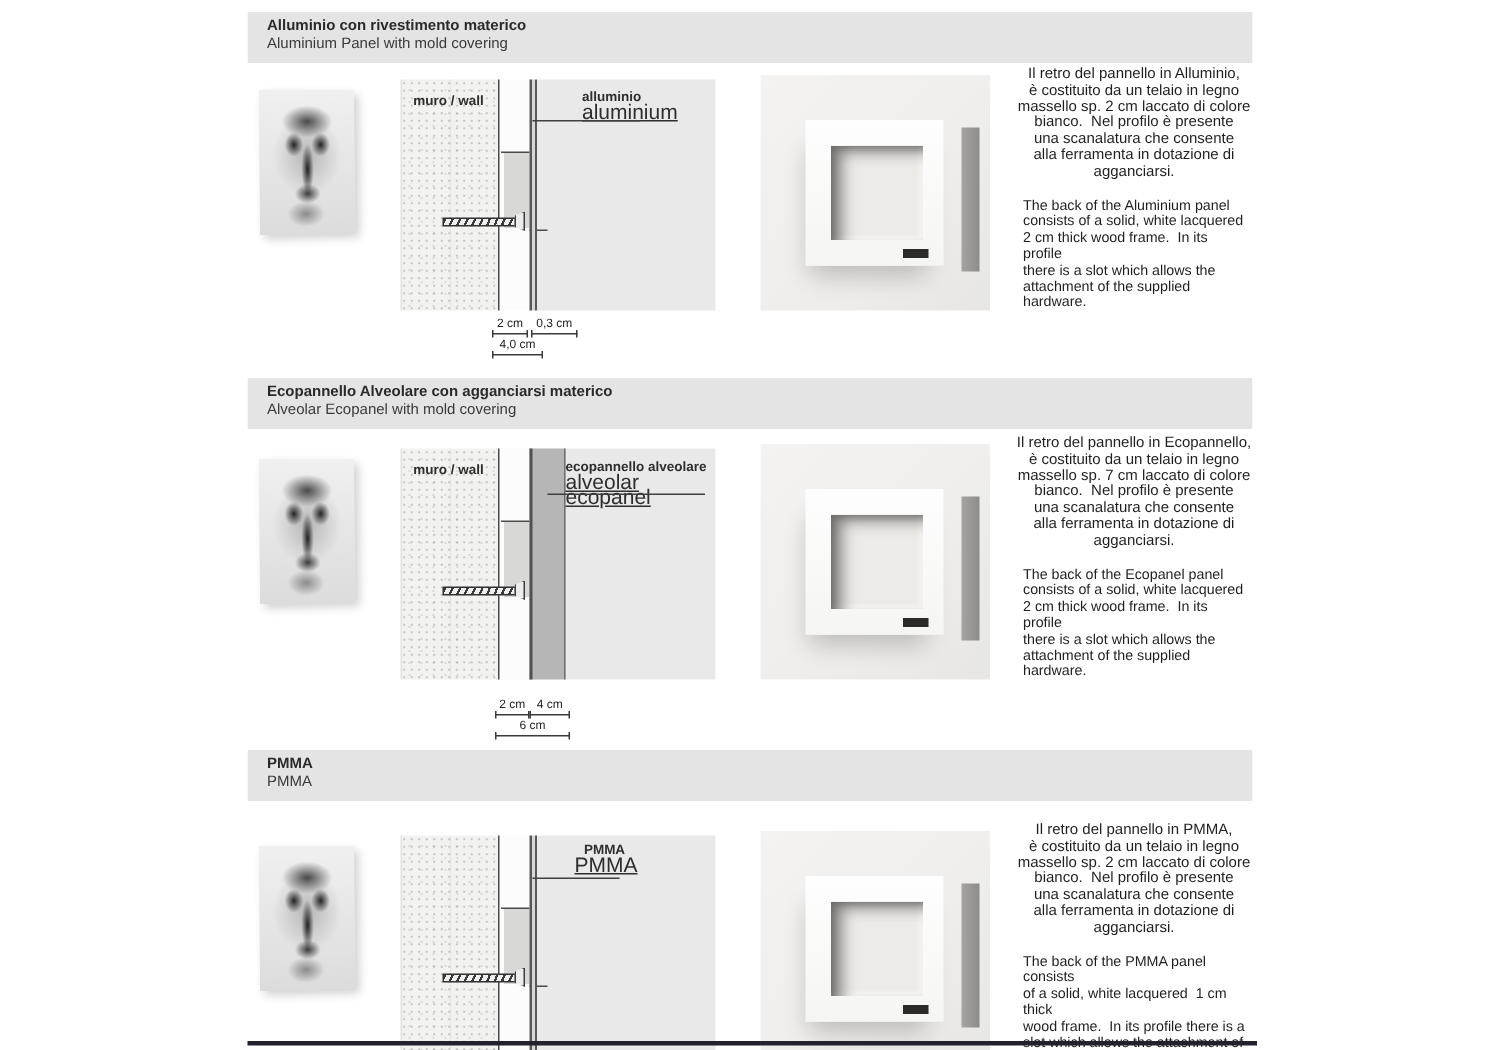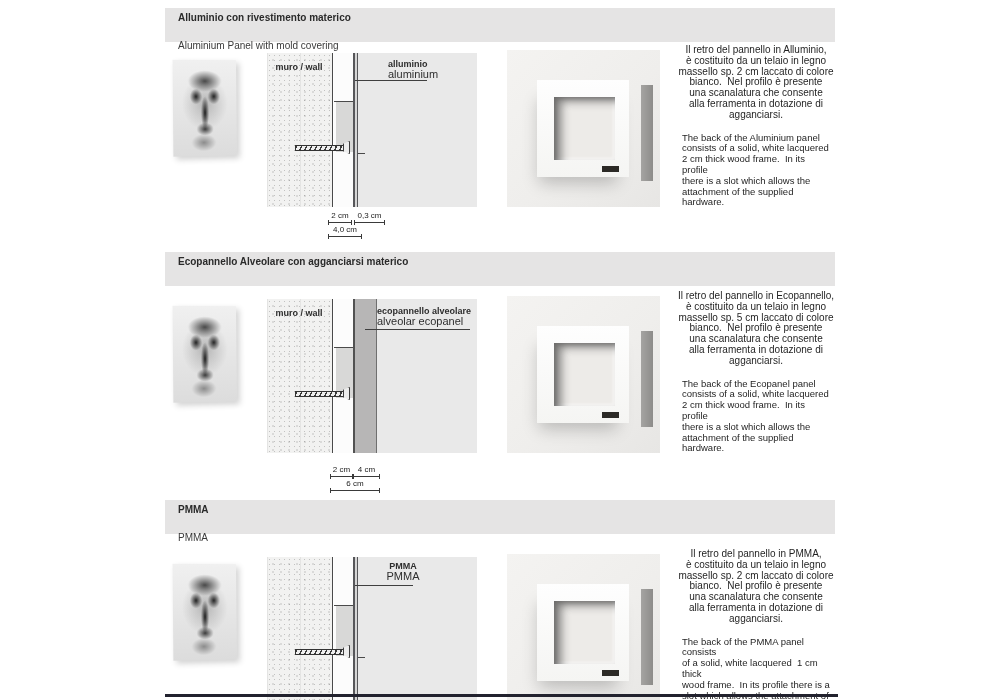--- a/index.html
+++ b/index.html
@@ -6,21 +6,21 @@
   .page{
     position:relative;width:1000px;height:700px;overflow:hidden;
     background:#ffffff;font-family:"Liberation Sans",sans-serif;color:#232323;
   }
   .section{position:absolute;left:165px;width:670px;overflow:hidden;}
   .sec-header{
     position:absolute;left:0;top:0;width:670px;height:34px;background:#e5e4e4;
     padding:4px 0 0 13px;box-sizing:border-box;
   }
   .sec-title{font-size:10px;font-weight:bold;color:#2a2a2a;line-height:12px;}
-  .sec-subtitle{font-size:10px;color:#3a3a3a;line-height:12px;margin-top:16px;}
+  .sec-subtitle{font-size:10px;color:#3a3a3a;line-height:12px;}
   .sec-content{position:absolute;left:0;top:0;width:670px;height:100%;}
 
   
   .artwork{
     position:absolute;left:8px;top:52px;width:64px;height:96px;
     background-color:#e9e9e9;
     background-image:
       radial-gradient(ellipse 38% 16% at 50% 22%, rgba(35,35,35,0.80), rgba(0,0,0,0) 70%),
       radial-gradient(ellipse 13% 11% at 36% 38%, rgba(20,20,20,0.92), rgba(0,0,0,0) 75%),
       radial-gradient(ellipse 13% 11% at 64% 38%, rgba(20,20,20,0.92), rgba(0,0,0,0) 75%),
@@ -67,21 +67,21 @@
     background:linear-gradient(90deg,#57575a 0 30%,#d6d6d6 30% 70%,#57575a 70% 100%);
   }
   .diagram .front{position:absolute;left:91px;top:0;right:0;height:100%;background:#e9e9e9;}
   .diagram.thick .panel{
     width:24px;background:#b7b6b6;border-left:2px solid #515151;border-right:1px solid #6f6f6f;
     box-sizing:border-box;
   }
   .diagram.thick .front{left:110px;}
   .panel-label{position:absolute;z-index:3;}
   .pl-it{font-size:9px;font-weight:bold;color:#2e2e2e;line-height:10px;}
-  .pl-en{font-size:11px;color:#2e2e2e;line-height:10px;}
+  .pl-en{font-size:14px;color:#2e2e2e;line-height:10px;text-decoration:underline;}
   .leader{position:absolute;height:1px;background:#3f3f3f;z-index:3;}
 
   
   .dims{position:absolute;white-space:nowrap;text-decoration:underline;}
   .dim{
     display:inline-block;position:relative;border-bottom:1px solid #3a3a3a;
     font-size:8px;line-height:10px;text-align:center;color:#222;padding-bottom:1px;
     vertical-align:top;
   }
   .dim::before,.dim::after{
@@ -184,20 +184,21 @@
 2 cm thick wood frame.  In its profile
 there is a slot which allows the
 attachment of the supplied hardware.</p>
       </div>
     </div>
   </div>
 
   <div class="section" style="top:252px;height:244px">
     <div class="sec-header">
       <div class="sec-title">Ecopannello Alveolare con agganciarsi materico</div>
+      <div class="sec-subtitle">Alveolar Ecopanel with mold covering</div>
     </div>
     <div class="sec-content" style="top:2px">
       <div class="artwork"></div>
 
       <div class="diagram thick">
         <div class="wall">
           <div class="wall-label">muro / wall</div>
         </div>
         <div class="gap"></div>
         <div class="front"></div>
@@ -225,21 +226,21 @@
         <div class="frame">
           <div class="hole"></div>
           <div class="plate"></div>
         </div>
         <div class="frame-side"></div>
       </div>
 
       <div class="desc">
         <p class="desc-it">Il retro del pannello in Ecopannello,
 è costituito da un telaio in legno
-massello sp. 5 cm laccato di colore
+massello sp. 7 cm laccato di colore
 bianco.  Nel profilo è presente
 una scanalatura che consente
 alla ferramenta in dotazione di
 agganciarsi.</p>
         <p class="desc-en">The back of the Ecopanel panel
 consists of a solid, white lacquered
 2 cm thick wood frame.  In its profile
 there is a slot which allows the
 attachment of the supplied hardware.</p>
       </div>

